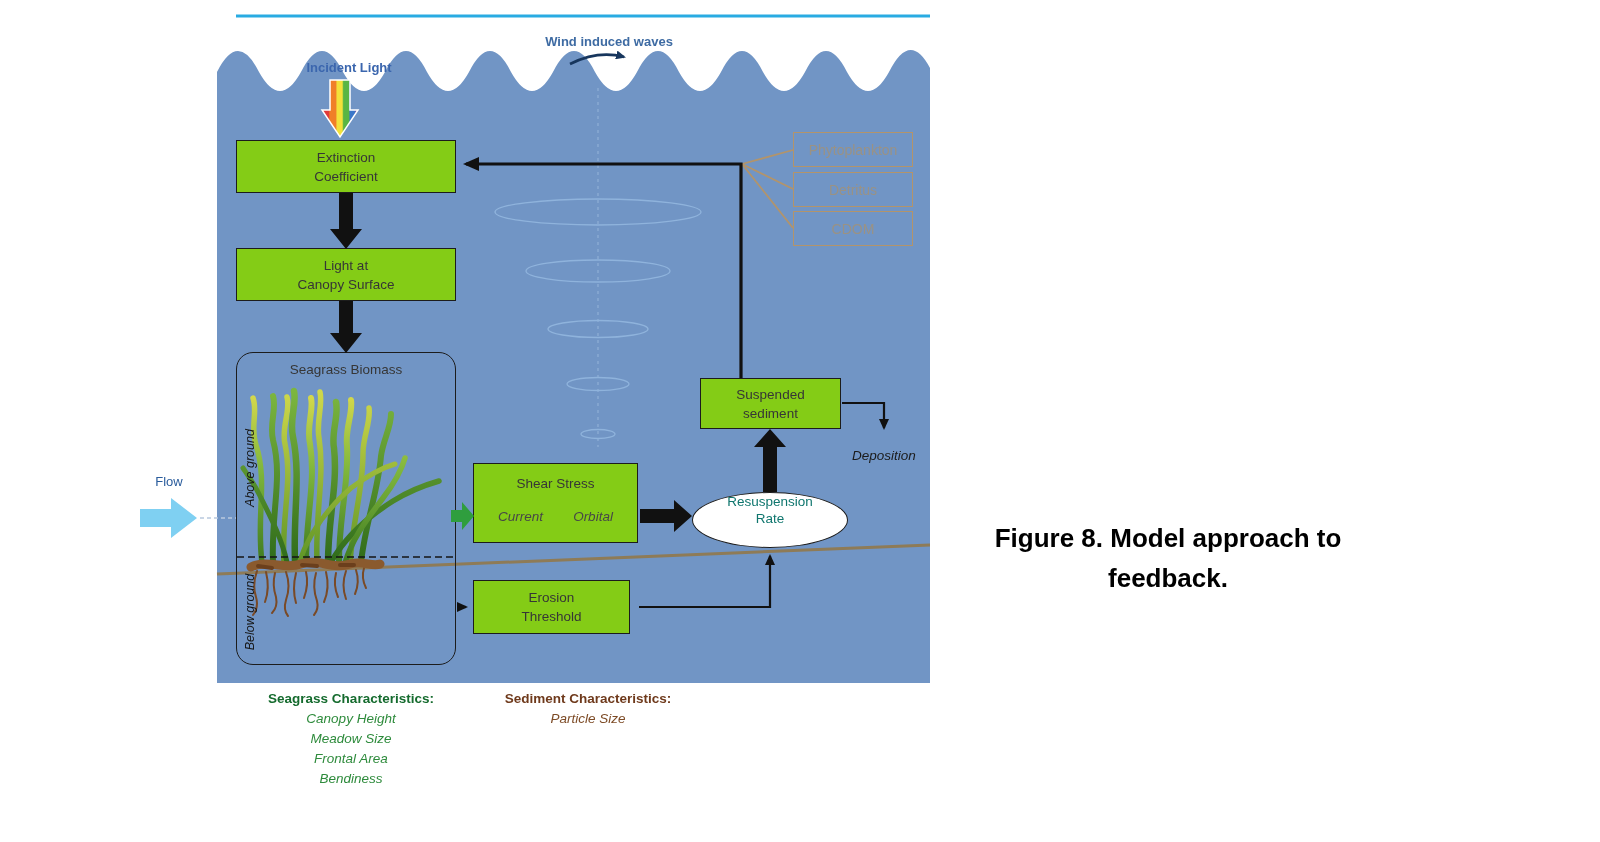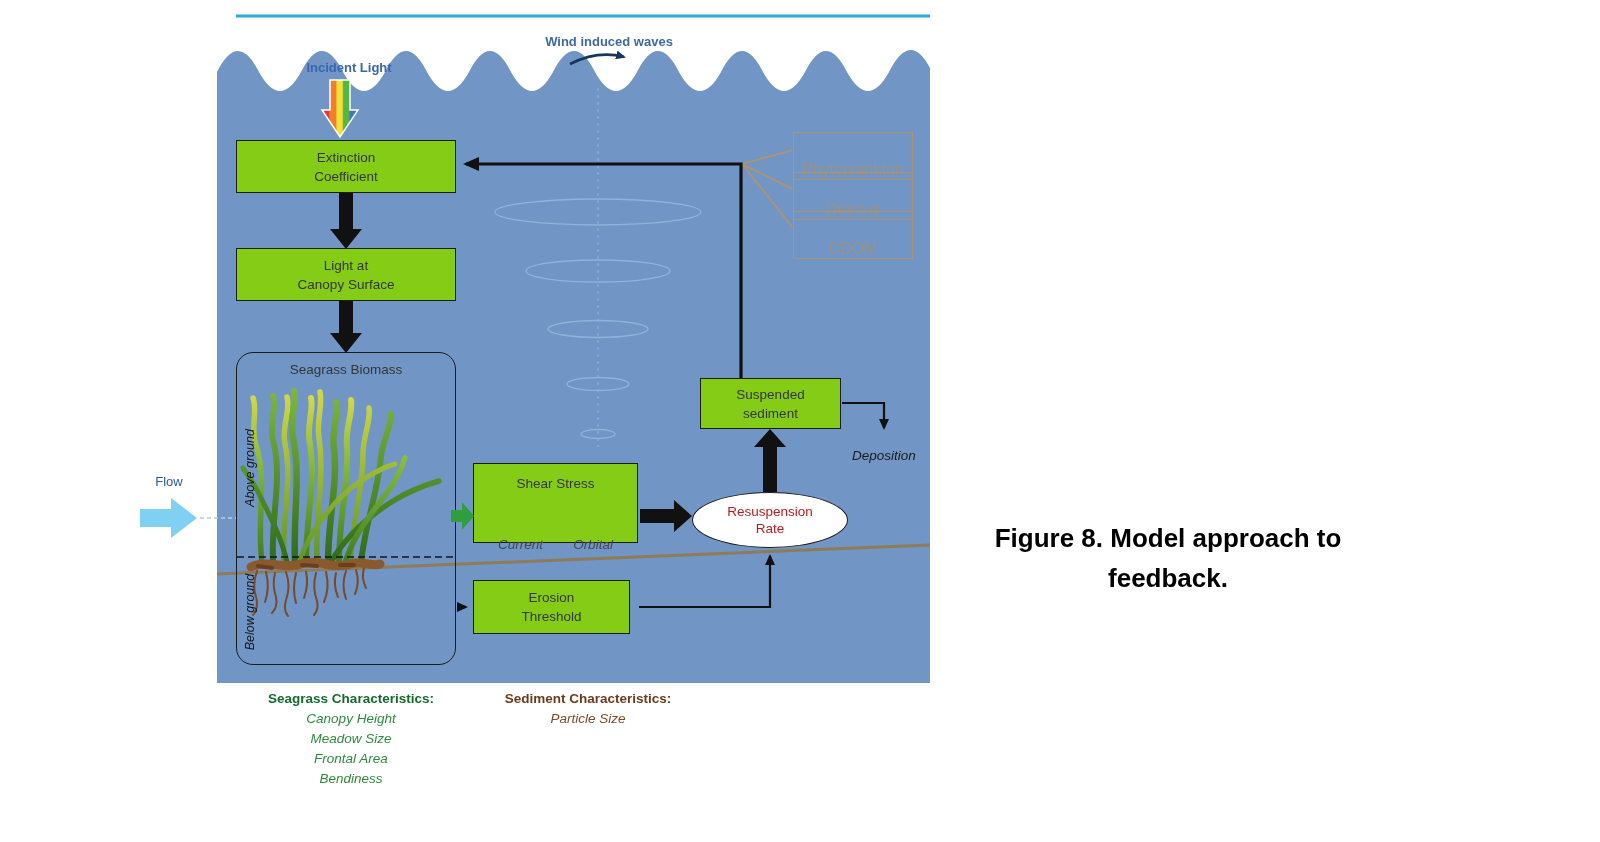--- a/index.html
+++ b/index.html
@@ -14,30 +14,30 @@
   .lbl-deposition { position:absolute; left:838px; top:448px; width:92px; text-align:center;
                     font-style:italic; font-size:13.5px; color:#1b1b1b; }
 
   .box { position:absolute; background:#84cc16; border:1.6px solid #1c1c1c; display:flex;
          flex-direction:column; align-items:center; justify-content:center;
          font-size:13.5px; color:#363636; line-height:19px; text-align:center; }
   .b-ext { left:236px; top:140px; width:220px; height:53px; }
   .b-light { left:236px; top:248px; width:220px; height:53px; }
   .b-seagrass { left:236px; top:352px; width:220px; height:313px; background:transparent; justify-content:flex-start;border-radius:17px; }
   .b-seagrass .sg-title { position:absolute; left:0; right:0; top:7px; text-align:center; }
-  .b-shear { left:473px; top:463px; width:165px; height:80px; justify-content:flex-start; padding-top:10px;gap:28px; }
+  .b-shear { left:473px; top:463px; width:165px; height:80px; justify-content:flex-start; padding-top:10px; }
   .b-shear .sh-row { display:flex; gap:30px; margin-top:14px; font-style:italic; color:#474747; }
   .b-erosion { left:473px; top:580px; width:157px; height:54px; }
   .b-suspended { left:700px; top:378px; width:141px; height:51px; }
   .ellipse { position:absolute; left:692px; top:492px; width:156px; height:56px; border-radius:50%;
              background:#fff; border:1.6px solid #1c1c1c; display:flex; flex-direction:column;
-             align-items:center; justify-content:center; font-size:13.5px; color:#b91c1c; line-height:17px; }
-
-  .tanbox { position:absolute; left:793px; width:120px; height:48px; border:1.6px solid #b2946b;
-            color:#9a9284; display:flex; align-items:flex-end; justify-content:center; font-size:16px;
+             align-items:center; font-size:13.5px; color:#0f766e; line-height:17px; }
+
+  .tanbox { position:absolute; left:793px; width:120px; height:35px; border:1.6px solid #b2946b;
+            color:#9a9284; display:flex; align-items:center; justify-content:center; font-size:14px;
             background:transparent; }
   .tan-1 { top:132px; } .tan-2 { top:172px; } .tan-3 { top:211px; }
 
   .rotlbl { position:absolute; font-style:italic; font-size:12.5px; color:#161616; white-space:nowrap;
             transform:translate(-50%,-50%) rotate(-90deg); }
   .rot-above { left:250px; top:468px; }
   .rot-below { left:250px; top:612px; }
 
   .chars { position:absolute; text-align:center; font-size:13.5px; line-height:20px; }
   .chars-green { left:236px; top:689px; width:230px; }

